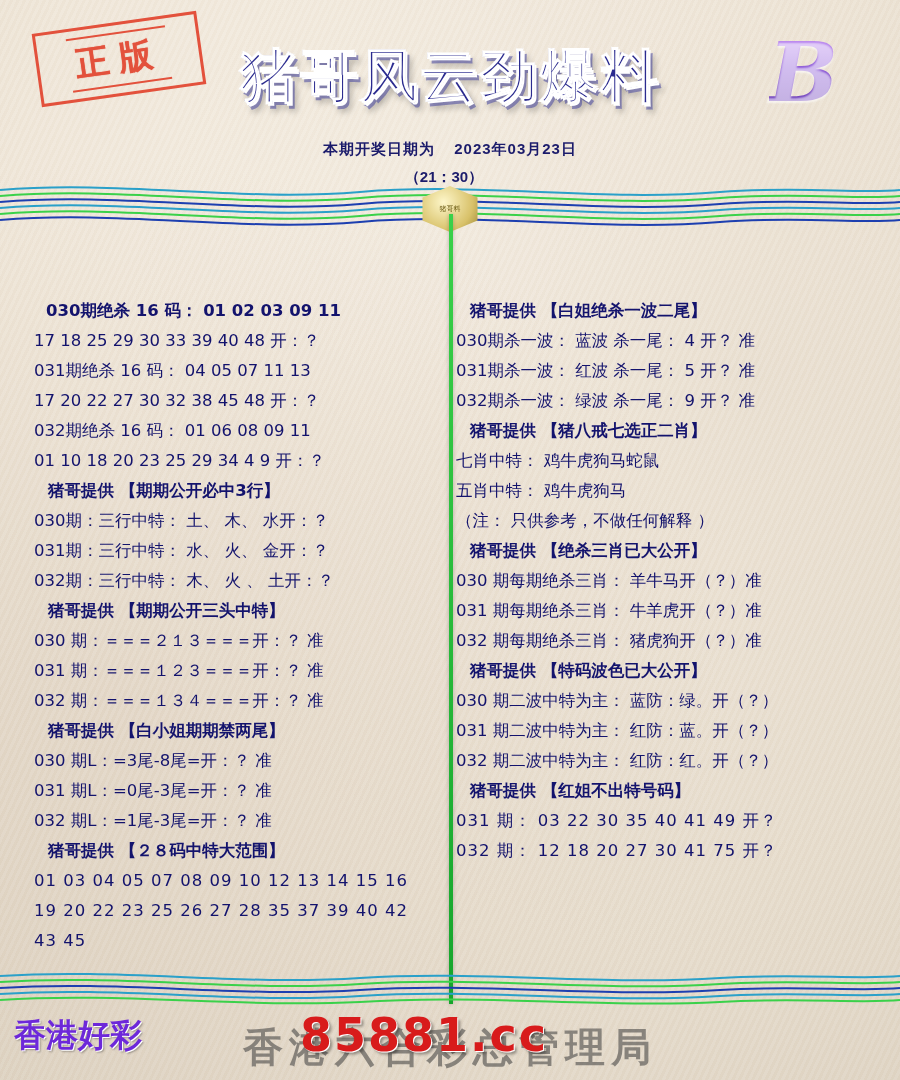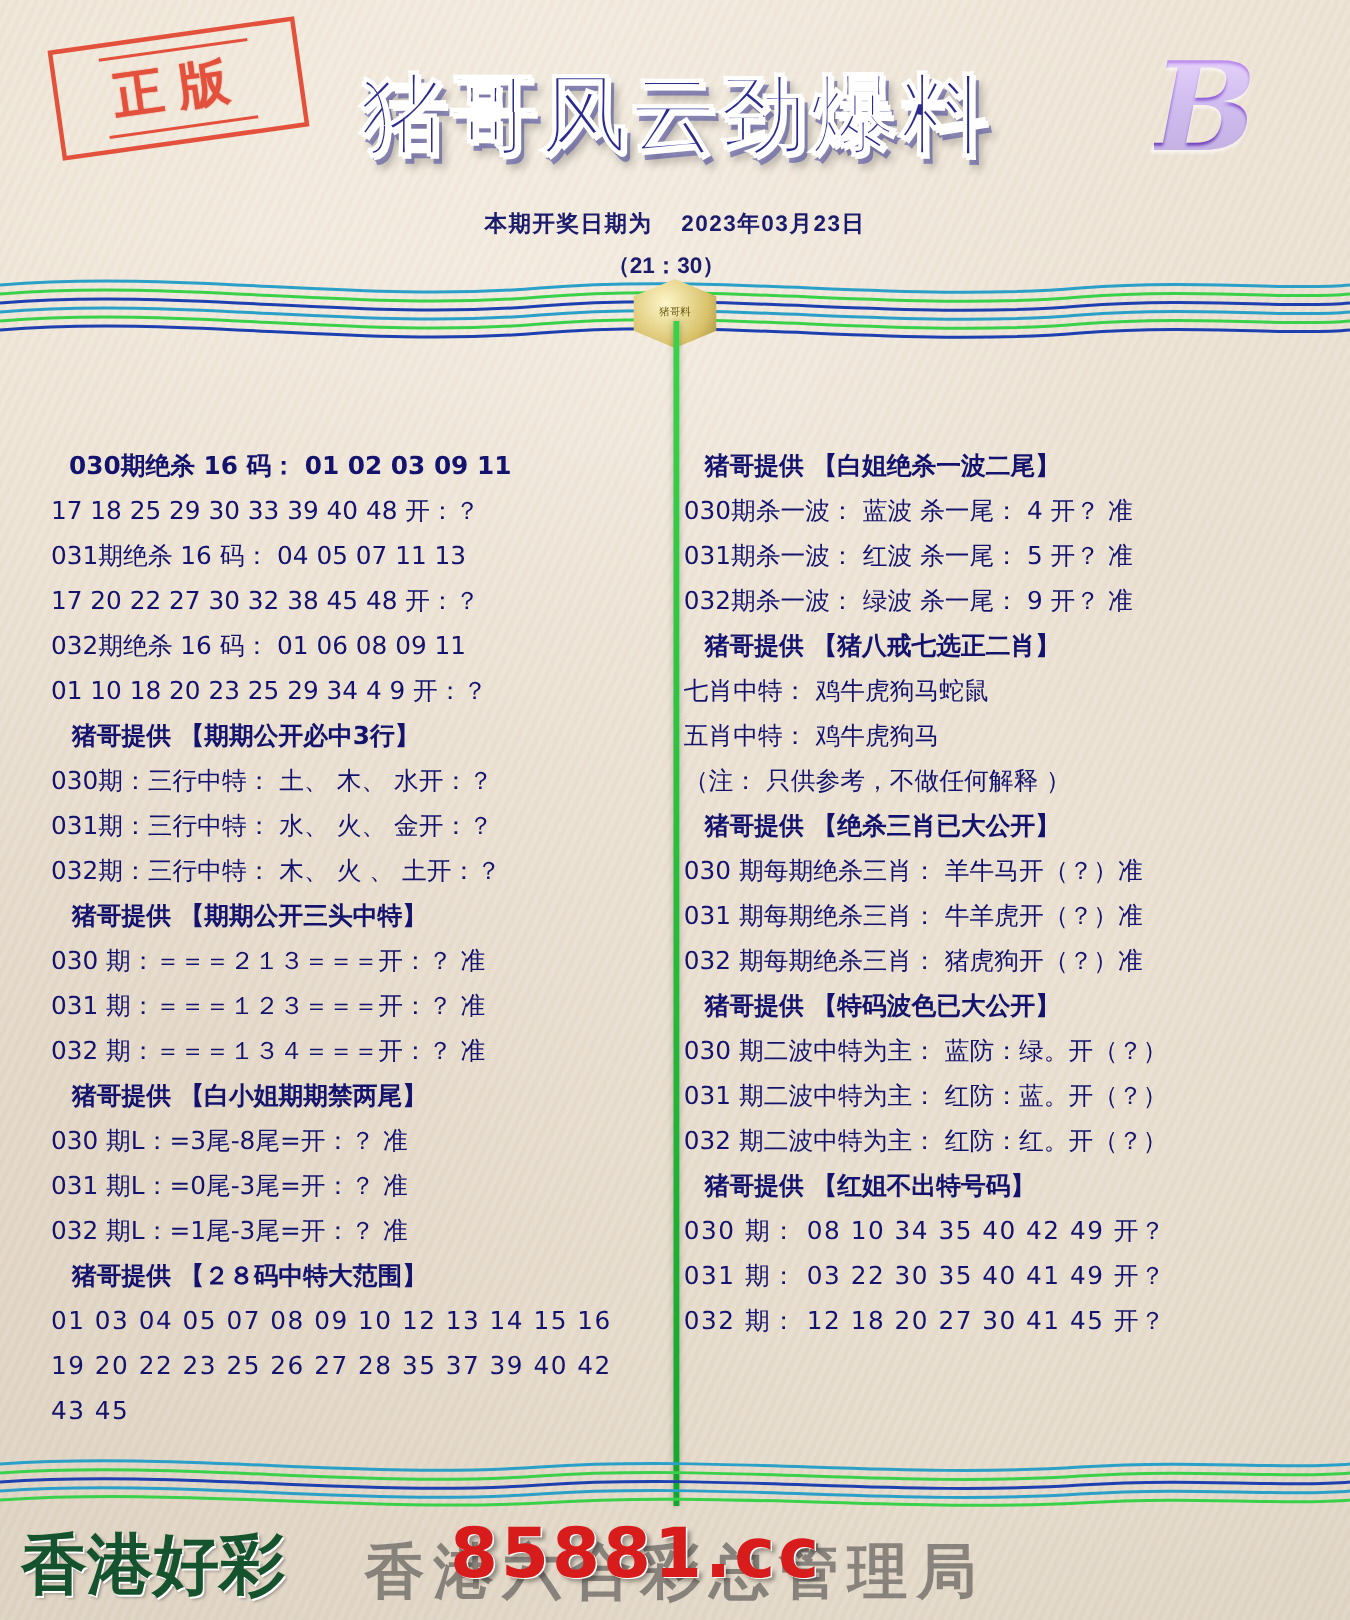--- a/index.html
+++ b/index.html
@@ -98,21 +98,21 @@
   }
   .footer-watermark{
     position:absolute;left:0;right:0;top:22px;text-align:center;
     font-family:"DejaVu Sans",sans-serif;
     font-size:40px;font-weight:bold;letter-spacing:6px;
     color:rgba(60,60,60,.55);white-space:nowrap;
   }
   .footer-red{
     position:absolute;left:14px;top:16px;
     font-family:"DejaVu Sans",sans-serif;
-    font-size:44px;font-weight:bold;color:#14532d;
+    font-size:32px;font-weight:bold;color:#6d28d9;
     text-shadow:1px 1px 0 #fff,2px 2px 2px rgba(0,0,0,.3);
     white-space:nowrap;
   }
   .footer-site{
     position:absolute;left:300px;top:10px;
     font-family:"DejaVu Sans",sans-serif;
     font-size:46px;font-weight:bold;color:#d81b1b;
     text-shadow:1px 1px 0 #fff,3px 3px 3px rgba(0,0,0,.35);
     letter-spacing:2px;white-space:nowrap;
   }
@@ -191,23 +191,22 @@
     <div class="line">（注：  只供参考，不做任何解释 ）</div>
     <div class="line bold indent">猪哥提供    【绝杀三肖已大公开】</div>
     <div class="line">030  期每期绝杀三肖：   羊牛马开（？）准</div>
     <div class="line">031  期每期绝杀三肖：   牛羊虎开（？）准</div>
     <div class="line">032  期每期绝杀三肖：   猪虎狗开（？）准</div>
     <div class="line bold indent">猪哥提供    【特码波色已大公开】</div>
     <div class="line">030 期二波中特为主：   蓝防：绿。开（？）</div>
     <div class="line">031 期二波中特为主：   红防：蓝。开（？）</div>
     <div class="line">032 期二波中特为主：   红防：红。开（？）</div>
     <div class="line bold indent">猪哥提供    【红姐不出特号码】</div>
-    <div class="line nums">030 期：  08   10  34   35  40  42 49  开？</div>
     <div class="line nums">031 期：  03   22  30   35  40  41 49  开？</div>
-    <div class="line nums">032 期：  12   18  20   27  30  41 45  开？</div>
+    <div class="line nums">032 期：  12   18  20   27  30  41 75  开？</div>
   </div>
 </div>
 
 <svg class="bottom-wave" viewBox="0 0 900 40" preserveAspectRatio="none">
   <path d="M0,8 C120,0 240,18 360,10 C480,2 600,18 720,10 C800,5 860,12 900,8" fill="none" stroke="#2aa0c9" stroke-width="2"></path>
   <path d="M0,14 C120,6 240,24 360,16 C480,8 600,24 720,16 C800,11 860,18 900,14" fill="none" stroke="#3ad14a" stroke-width="2"></path>
   <path d="M0,20 C120,12 240,30 360,22 C480,14 600,30 720,22 C800,17 860,24 900,20" fill="none" stroke="#1d3fb0" stroke-width="2"></path>
   <path d="M0,26 C120,18 240,36 360,28 C480,20 600,36 720,28 C800,23 860,30 900,26" fill="none" stroke="#2aa0c9" stroke-width="2"></path>
   <path d="M0,32 C120,24 240,40 360,34 C480,26 600,40 720,34 C800,29 860,36 900,32" fill="none" stroke="#3ad14a" stroke-width="2"></path>
 </svg>

